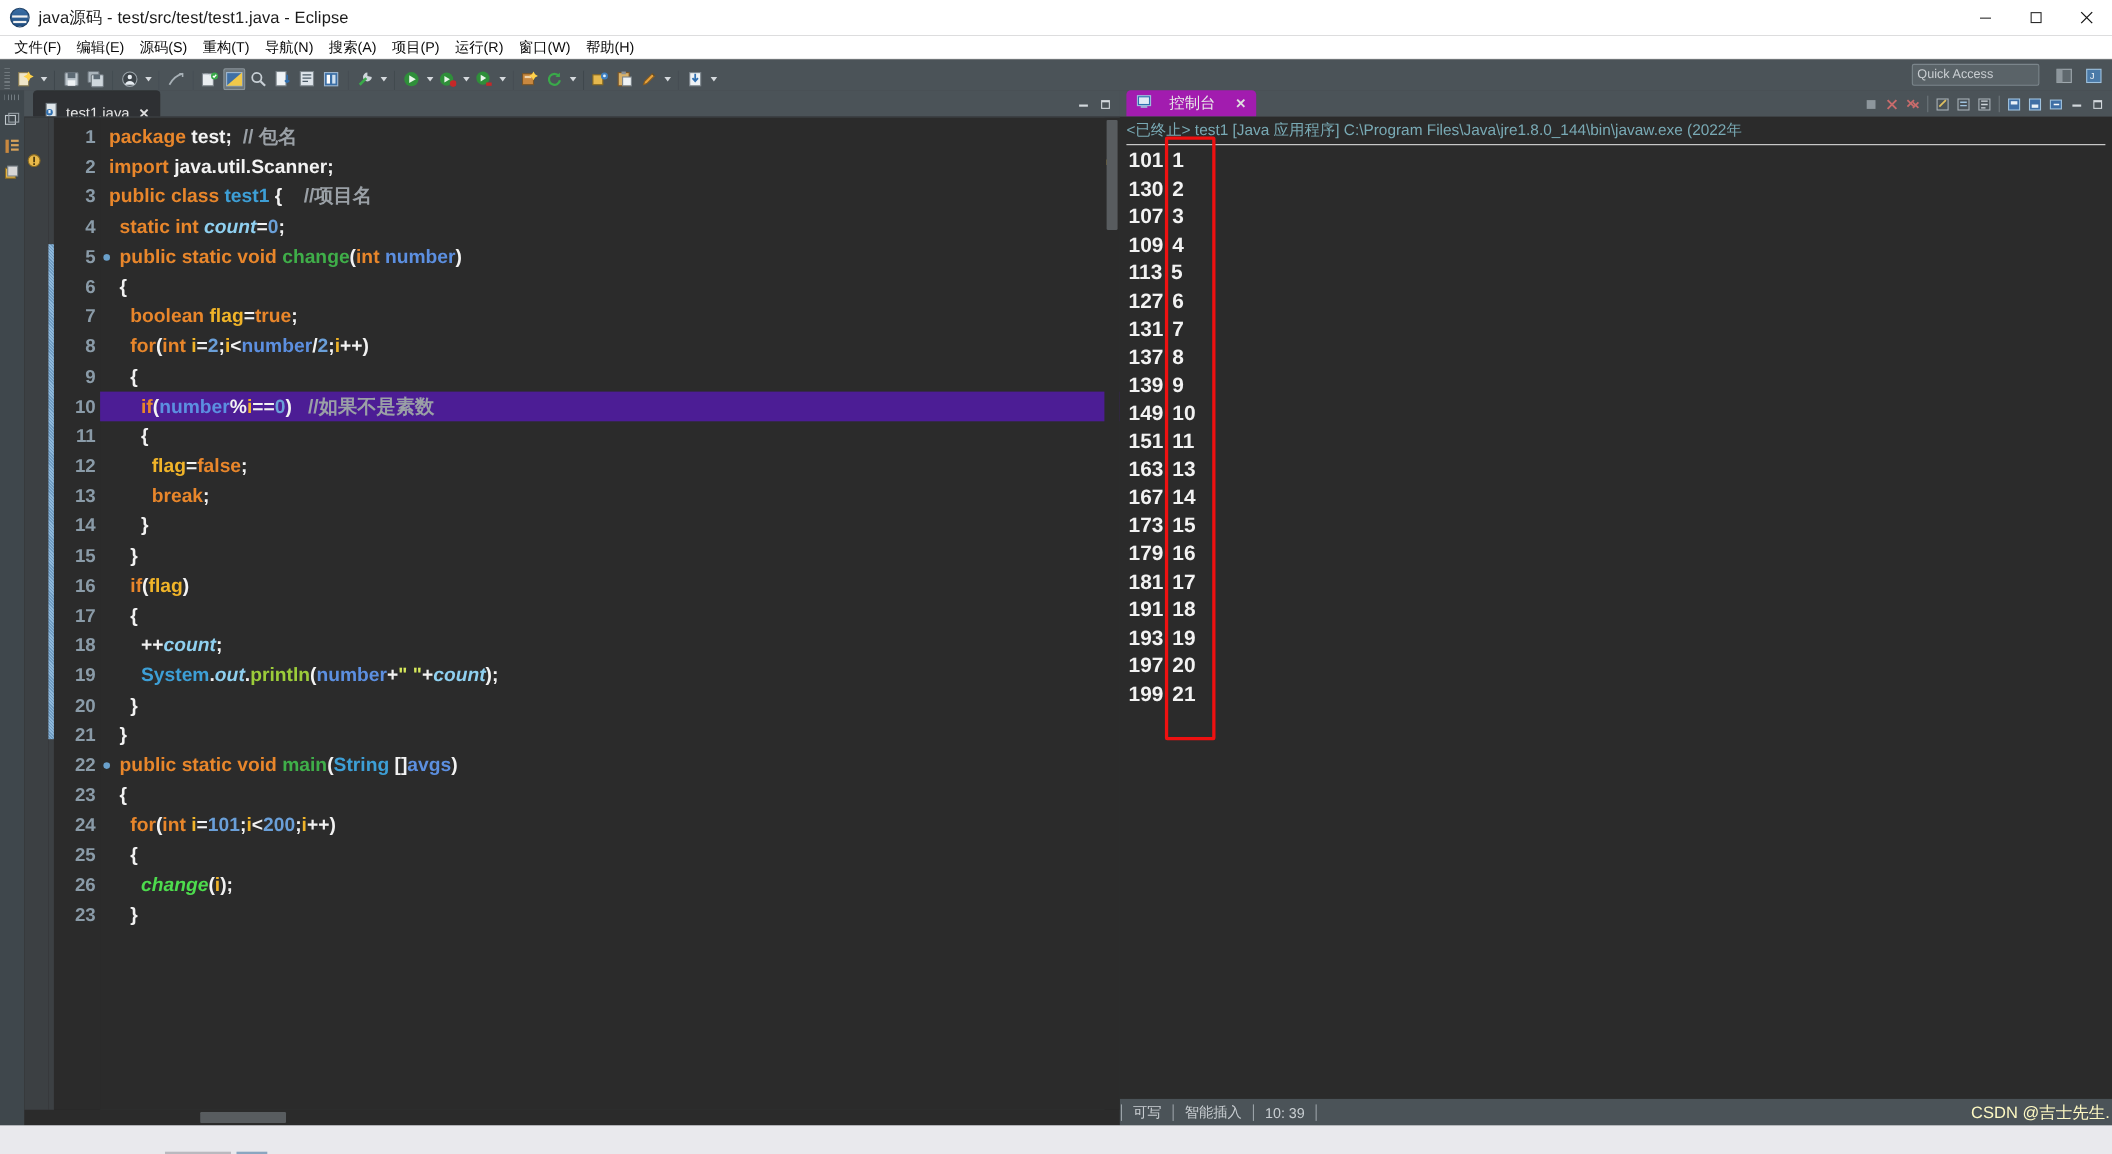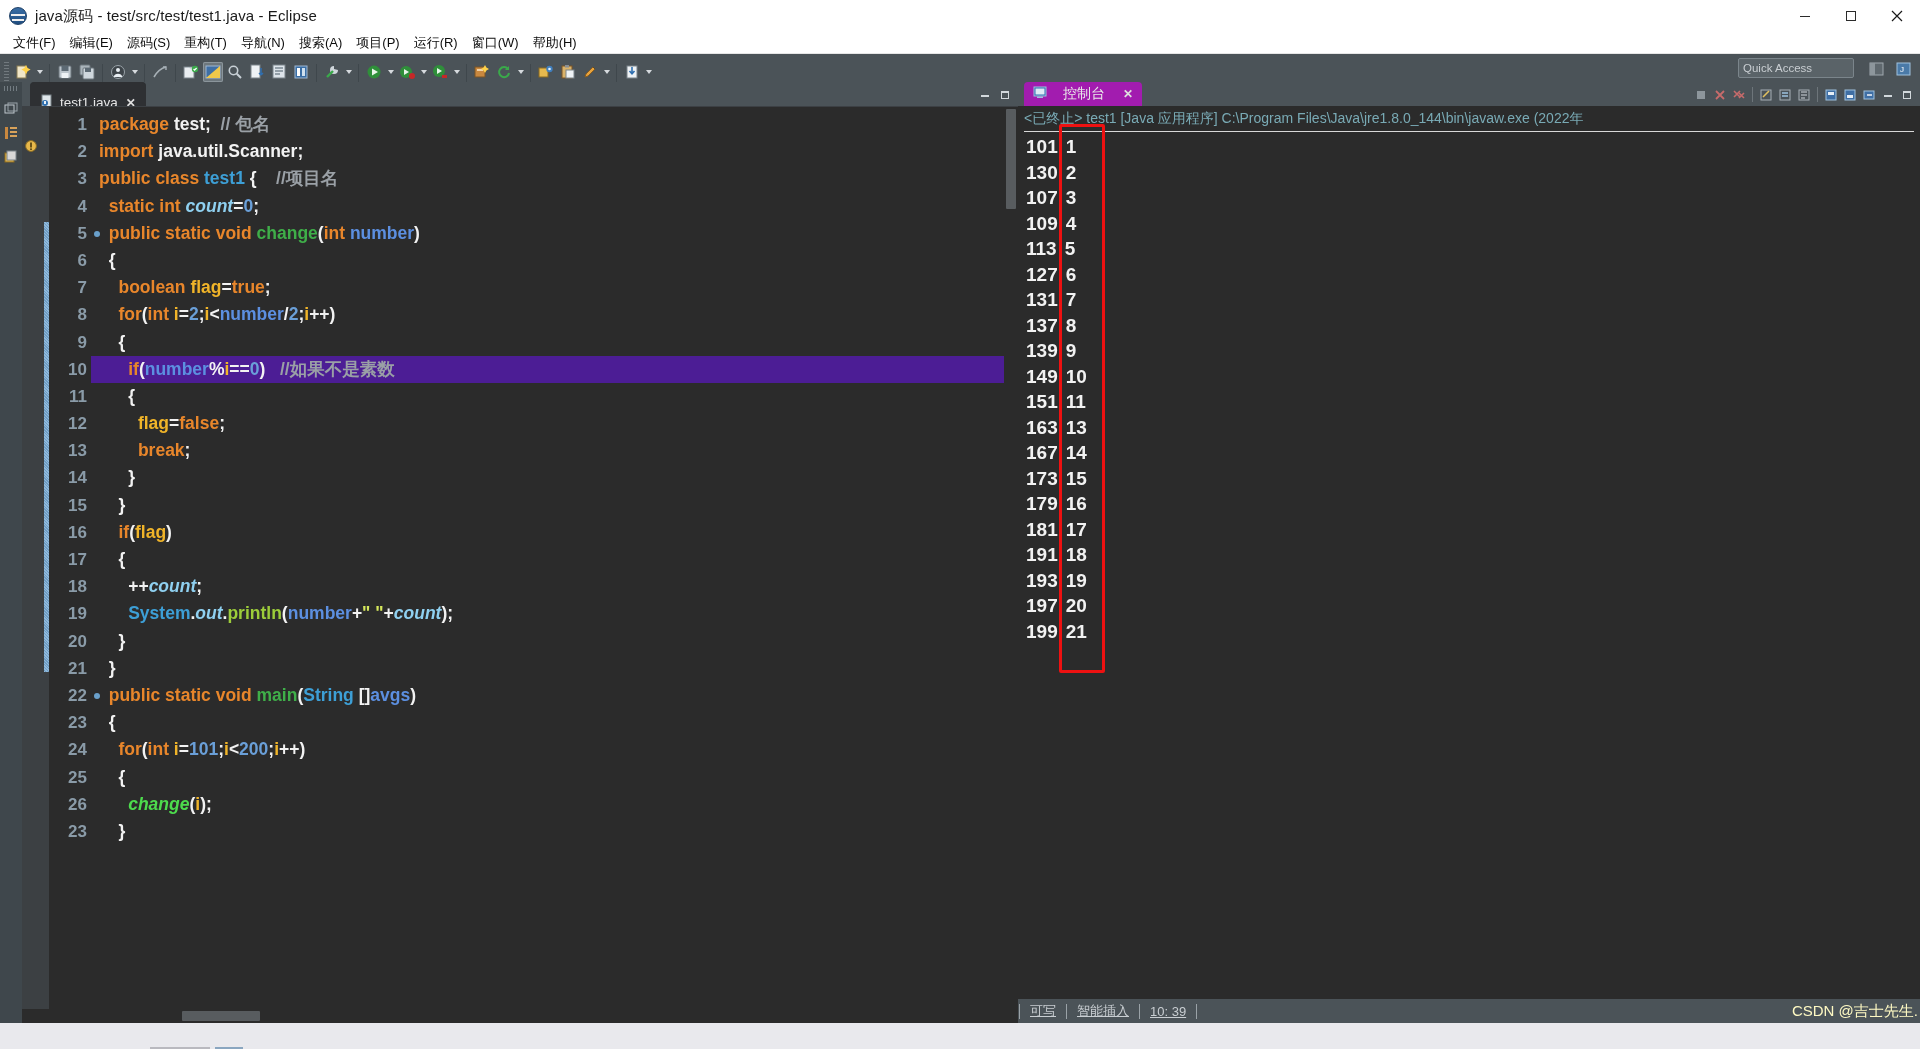--- a/index.html
+++ b/index.html
@@ -138,21 +138,21 @@
   .con-lines { padding-left:8px; position:relative; }
   .con-line { height:25.5px; line-height:25.5px; color:#f2f2f2; font-size:19px;
     font-weight:bold; white-space:pre; }
   .con-line .c2 { display:inline-block; margin-left:8px; }
   .redbox { position:absolute; border:3px solid #ee1111; border-radius:2px;
     pointer-events:none; }
 
   
   .statusbar { height:24px; background:#4b5358; display:flex; align-items:center;
     color:#c9ced2; font-size:13px; }
-  .sb-cell { padding:0 10px; white-space:nowrap;text-decoration:underline; }
+  .sb-cell { padding:0 10px; white-space:nowrap; }
   .sb-div { width:1px; height:15px; background:#9aa2a7; }
   .watermark { margin-left:auto; color:#fef9c3; font-size:15px; padding-right:2px; }
 
   .bottomstrip { height:30px; background:#e9e9ed; position:relative; }
   .bs-tab { position:absolute; bottom:0; height:6px; background:#b9b9bf; }
 </style>
 </head>
 <body>
 
 <div class="titlebar">

